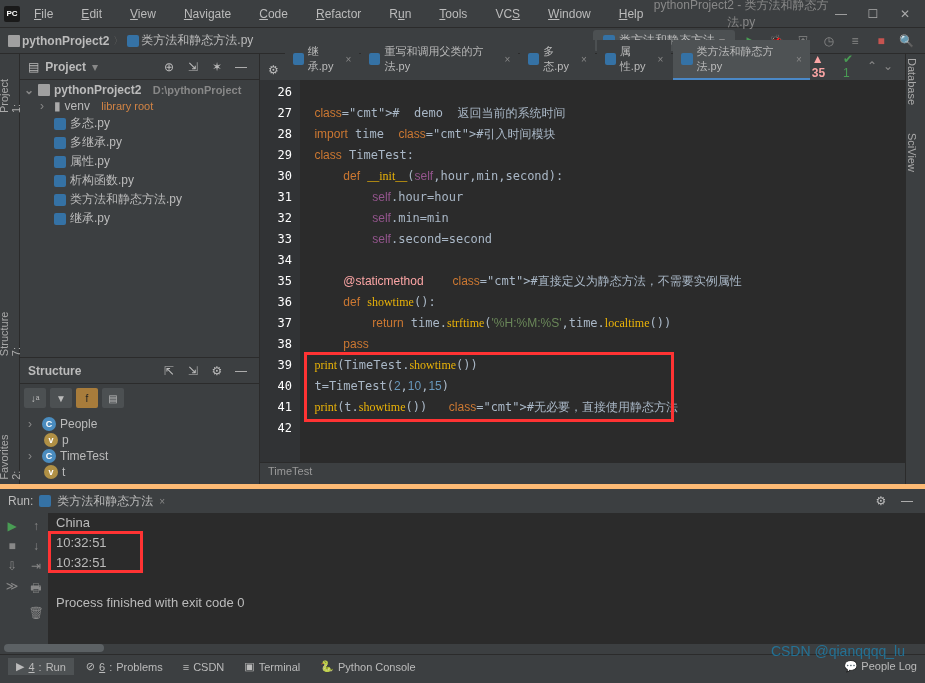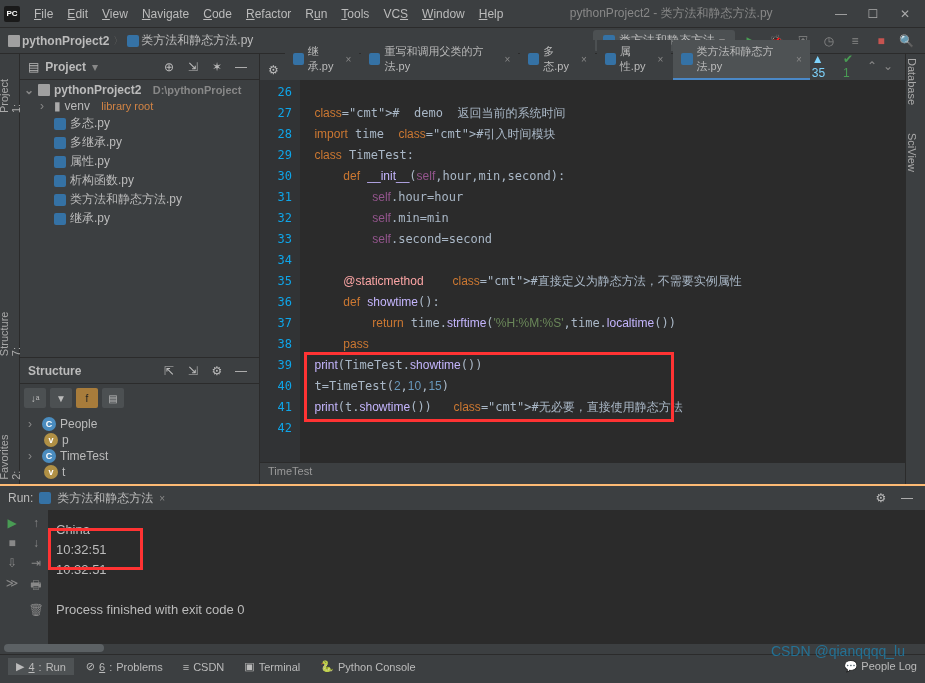--- a/index.html
+++ b/index.html
@@ -1,20 +1,20 @@
 <!DOCTYPE html>
 <html><head>
 <meta charset="utf-8">
 <style>
 * { margin:0; padding:0; box-sizing:border-box; font-family:"Segoe UI",Arial,sans-serif; }
 body { width:925px; height:683px; background:#3c3f41; color:#bbbbbb; font-size:12px; overflow:hidden; position:relative; }
 .titlebar { height:28px; background:#3c3f41; display:flex; align-items:center; padding:0 4px; border-bottom:1px solid #2b2b2b; }
 .logo { width:16px; height:16px; background:#1a1a1a; border-radius:2px; margin-right:8px; display:flex; align-items:center; justify-content:center; font-size:8px; font-weight:bold; }
 .logo span { color:#fff; }
-.menu { display:flex; gap:2px; }
+.menu { display:flex; gap:16px; }
 .menu-item { padding:2px 6px; cursor:pointer; }
 .menu-item u { text-decoration:underline; }
 .title-center { flex:1; text-align:center; color:#888; }
 .win-controls { display:flex; gap:16px; margin-right:8px; }
 .win-btn { width:16px; height:16px; display:flex; align-items:center; justify-content:center; cursor:pointer; color:#aaa; }
 .navbar { height:26px; background:#3c3f41; display:flex; align-items:center; padding:0 8px; border-bottom:1px solid #2b2b2b; }
 .breadcrumb { display:flex; align-items:center; gap:4px; }
 .breadcrumb-item { display:flex; align-items:center; gap:2px; }
 .folder-icon { width:12px; height:12px; background:#a0a0a0; border-radius:1px; }
 .py-icon { width:12px; height:12px; background:#3572a5; border-radius:2px; display:inline-flex; align-items:center; justify-content:center; }
@@ -44,41 +44,41 @@
 .struct-btn.active { background:#5c6164; }
 .struct-tree { padding:4px; }
 .class-icon { width:14px; height:14px; background:#4a8cbf; border-radius:50%; display:inline-flex; align-items:center; justify-content:center; font-size:9px; color:#fff; font-weight:bold; }
 .var-icon { width:14px; height:14px; background:#b09045; border-radius:50%; display:inline-flex; align-items:center; justify-content:center; font-size:9px; color:#fff; font-weight:bold; }
 .editor-area { flex:1; display:flex; flex-direction:column; background:#2b2b2b; }
 .tabs { height:26px; background:#3c3f41; display:flex; align-items:flex-end; padding:0 4px; gap:2px; }
 .tab { padding:4px 8px; background:#3c3f41; display:flex; align-items:center; gap:4px; font-size:11px; cursor:pointer; border-bottom:2px solid transparent; }
 .tab.active { background:#4e5254; border-bottom:2px solid #4a88c7; }
 .tab-close { color:#888; font-size:10px; }
 .tab-extra { margin-left:auto; display:flex; align-items:center; gap:6px; padding-right:8px; }
-.warn { color:#7dd3fc; }
+.warn { color:#fca5a5;font-weight:bold; }
 .check { color:#499c54; }
 .editor { flex:1; display:flex; overflow:hidden; position:relative; }
-.gutter { width:40px; background:#313335; color:#0ea5e9; text-align:right; padding:2px 8px 2px 0; font-family:Consolas,monospace; font-size:12px; line-height:21px; }
+.gutter { width:40px; background:#313335; color:#ffffff; text-align:right; padding:2px 8px 2px 0; font-family:Consolas,monospace; font-size:12px; line-height:21px; }
 .code { flex:1; font-family:Consolas,monospace; font-size:12px; line-height:21px; padding:2px 0; position:relative; white-space:pre; color:#a9b7c6; }
 .kw { color:#cc7832; }
-.fn { color:#c4b5fd; }
+.fn { color:#eab308;font-family:Liberation Serif, serif; }
 .str { color:#6a8759; }
 .self { color:#94558d; }
 .dec { color:#fca5a5; }
 .num { color:#6897bb; }
 .redbox { position:absolute; border:3px solid #ff3333; pointer-events:none; }
 .breadcrumb-bottom { height:22px; background:#3c3f41; border-top:1px solid #2b2b2b; padding:2px 8px; color:#999; font-size:11px; }
 .right-strip { width:20px; background:#3c3f41; border-left:1px solid #2b2b2b; }
 .right-strip .vert-text { writing-mode:vertical-rl; transform:none; }
-.run-panel { height:170px; background:#2b2b2b; border-top:2px solid #fdba74; display:flex; flex-direction:column; }
+.run-panel { height:170px; background:#2b2b2b; border-top:5px solid #fdba74; display:flex; flex-direction:column; }
 .run-header { height:24px; background:#3c3f41; display:flex; align-items:center; padding:0 8px; gap:6px; }
 .run-body { flex:1; display:flex; }
 .run-left { width:24px; background:#3c3f41; display:flex; flex-direction:column; align-items:center; gap:6px; padding-top:6px; }
 .run-left2 { width:24px; background:#3c3f41; display:flex; flex-direction:column; align-items:center; gap:6px; padding-top:6px; }
-.console { flex:1; font-family:Consolas,monospace; font-size:13px; padding:10px 8px; color:#bbb; line-height:20px; position:relative; }
+.console { flex:1; font-family:Consolas,monospace; font-size:13px; padding:0 8px; color:#bbb; line-height:20px; position:relative; }
 .statusbar { height:24px; background:#3c3f41; border-top:1px solid #2b2b2b; display:flex; align-items:center; padding:0 8px; gap:16px; font-size:11px; }
 .status-tabs { display:flex; gap:4px; }
 .status-tab { padding:2px 8px; display:flex; align-items:center; gap:4px; }
 .status-tab.active { background:#4e5254; }
 .bottombar { height:22px; background:#3c3f41; display:flex; align-items:center; padding:0 8px; font-size:11px; color:#999; }
 .watermark { position:absolute; bottom:24px; right:20px; color:#0ea5e9; font-size:14px; opacity:0.5; }
 .scrollbar-h { height:10px; background:#3c3f41; }
 .scroll-thumb { height:8px; width:100px; background:#5c6164; border-radius:4px; margin-left:4px; }
 </style>
 </head>

